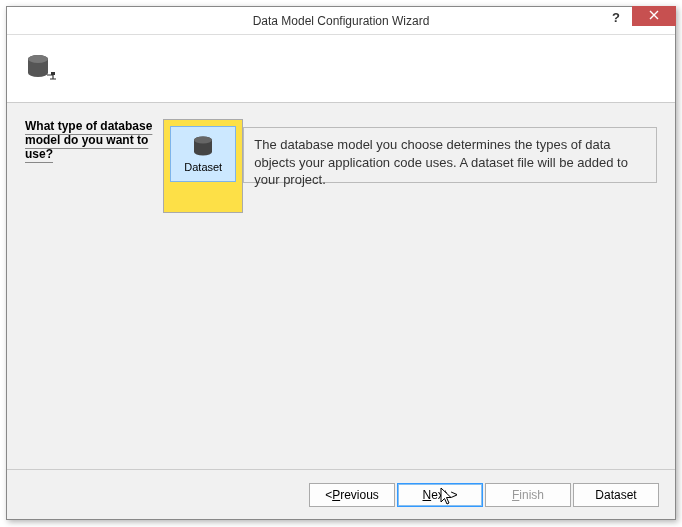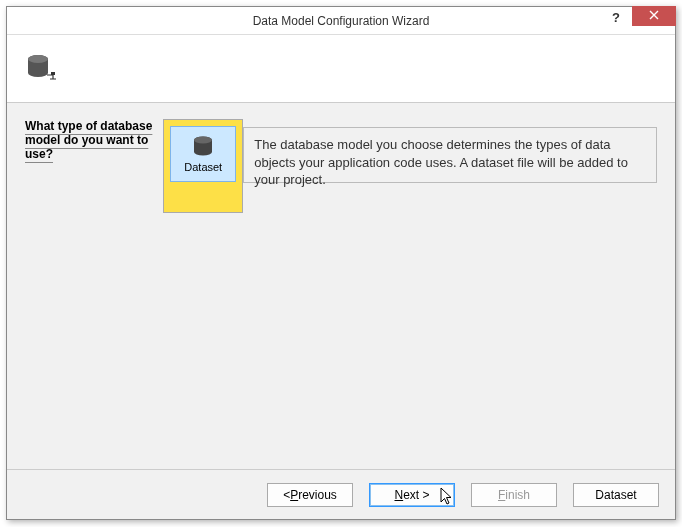--- a/index.html
+++ b/index.html
@@ -129,21 +129,21 @@
       line-height: 1.35;
     }
     .footer {
       height: 50px;
       border-top: 1px solid #ccc;
       background: #f1f1f1;
       display: flex;
       align-items: center;
       justify-content: flex-end;
       padding: 0 16px;
-      gap: 16px;
+      gap: 2px;
     }
     .btn {
       width: 86px;
       height: 24px;
       border: 1px solid #aaa;
       background: #fdfdfd;
       font-size: 12px;
       color: #000;
       cursor: pointer;
       display: flex;

